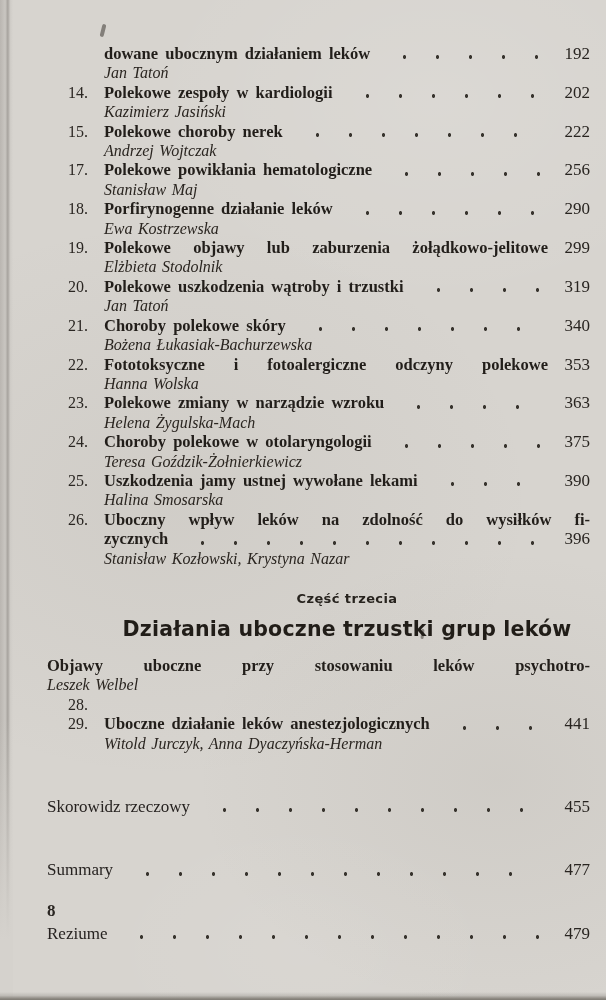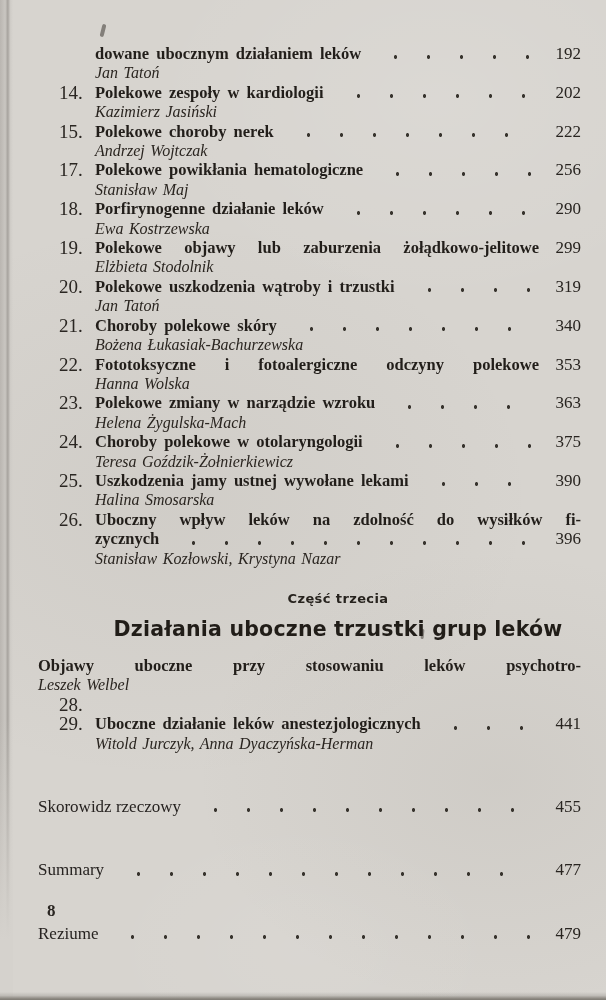--- a/index.html
+++ b/index.html
@@ -25,26 +25,26 @@
     background:linear-gradient(180deg, rgba(215,212,207,0) 72%, #d5d2cd 94%);
   }
   .edge-bottom {
     position:absolute; left:0; bottom:0; width:100%; height:8px;
     background:linear-gradient(180deg, rgba(108,104,98,0) 0%, rgba(108,104,98,0.22) 45%, #8d8982 82%, #7e7a73 100%);
   }
   .stray { position:absolute; background:#67635d; }
   .stray-1 { left:101px; top:24px; width:4px; height:13px; border-radius:2px; transform:rotate(14deg); opacity:.75; }
   .stray-2 { left:421px; top:629px; width:3px; height:10px; border-radius:1.5px; transform:rotate(6deg); opacity:.7; }
 
-  .toc { position:absolute; left:38px; top:44px; width:543px; }
+  .toc { position:absolute; left:47px; top:44px; width:543px; }
 
   .entry { display:flex; }
   .num {
     flex:none; width:57px; box-sizing:border-box; padding-left:21px;
-    font-size:19px; line-height:19.4px; color:#2a2622;
+    font-size:16px; line-height:19.4px; color:#2a2622;
   }
   .body { flex:1; min-width:0; }
   .line-full, .line-last, .authors { line-height:19.4px; }
   .line-full {
     font-weight:700; font-size:16.5px; word-spacing:2px;
     text-align:justify; text-align-last:justify; color:#221e1a;
   }
   .line-last { display:flex; align-items:baseline; }
   .t { font-weight:700; font-size:16.5px; word-spacing:3px; color:#221e1a; white-space:nowrap; }
   .t.fill { flex:1; white-space:normal; text-align:justify; text-align-last:justify; word-spacing:1px; }

